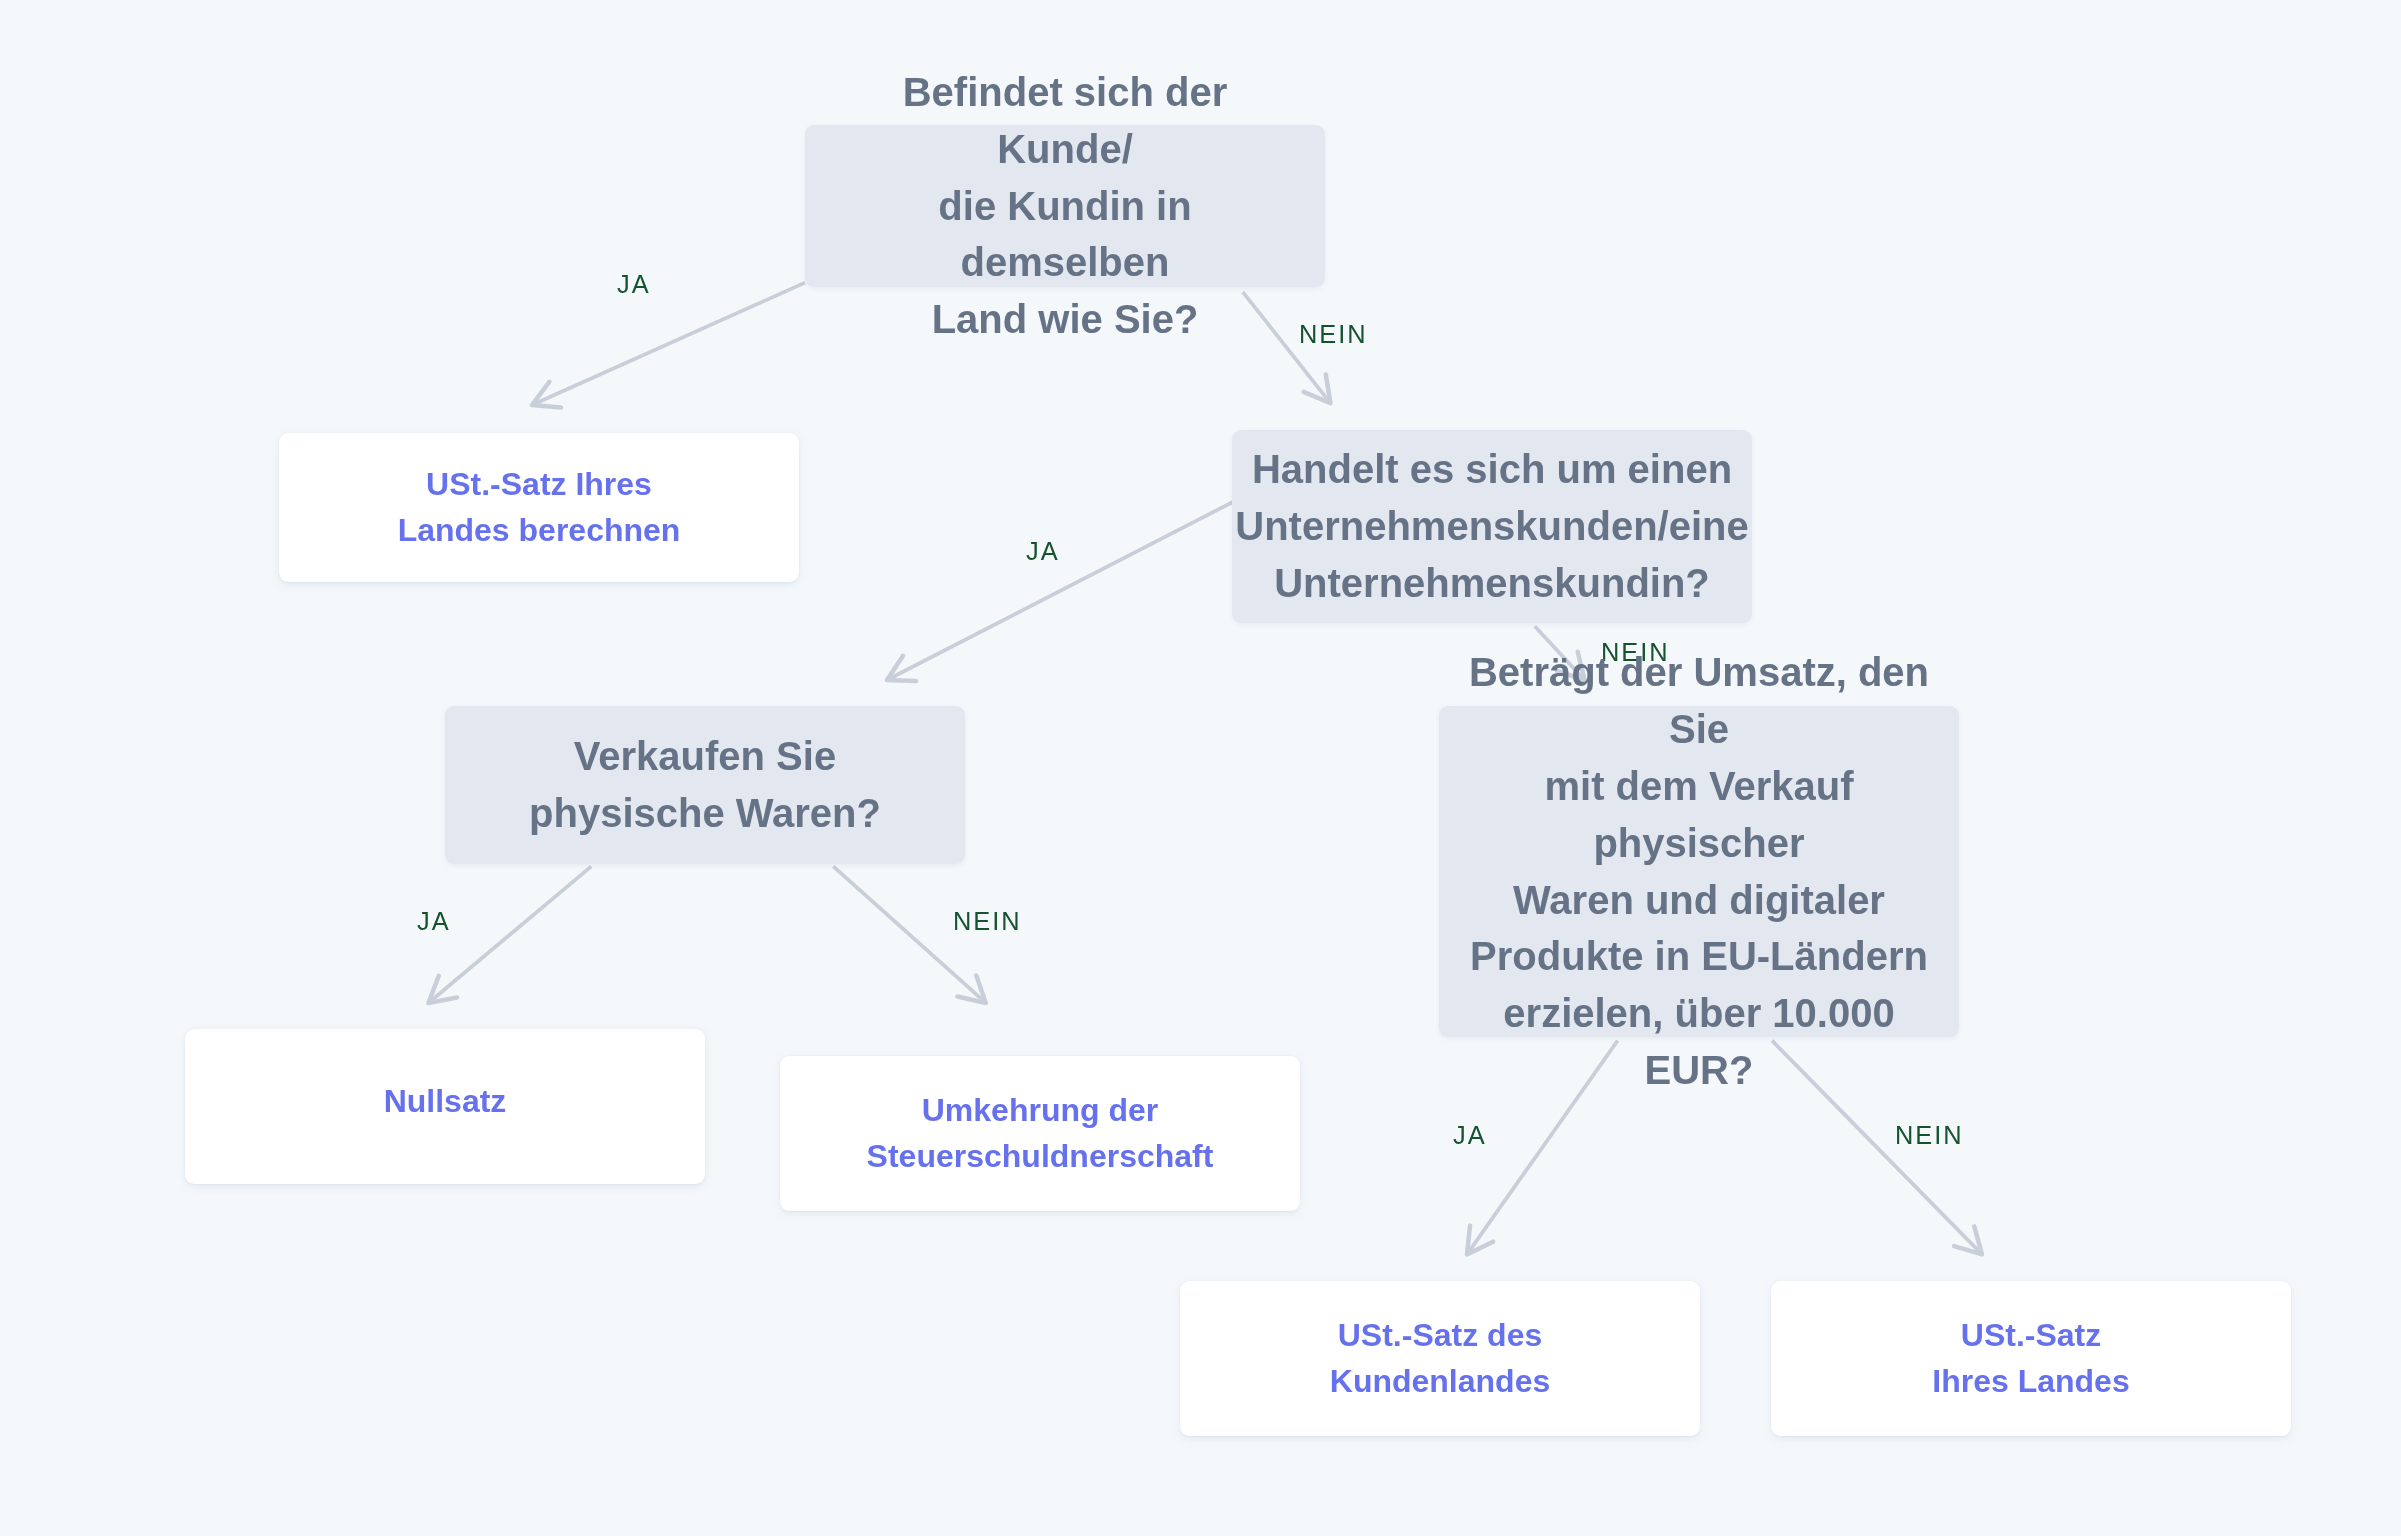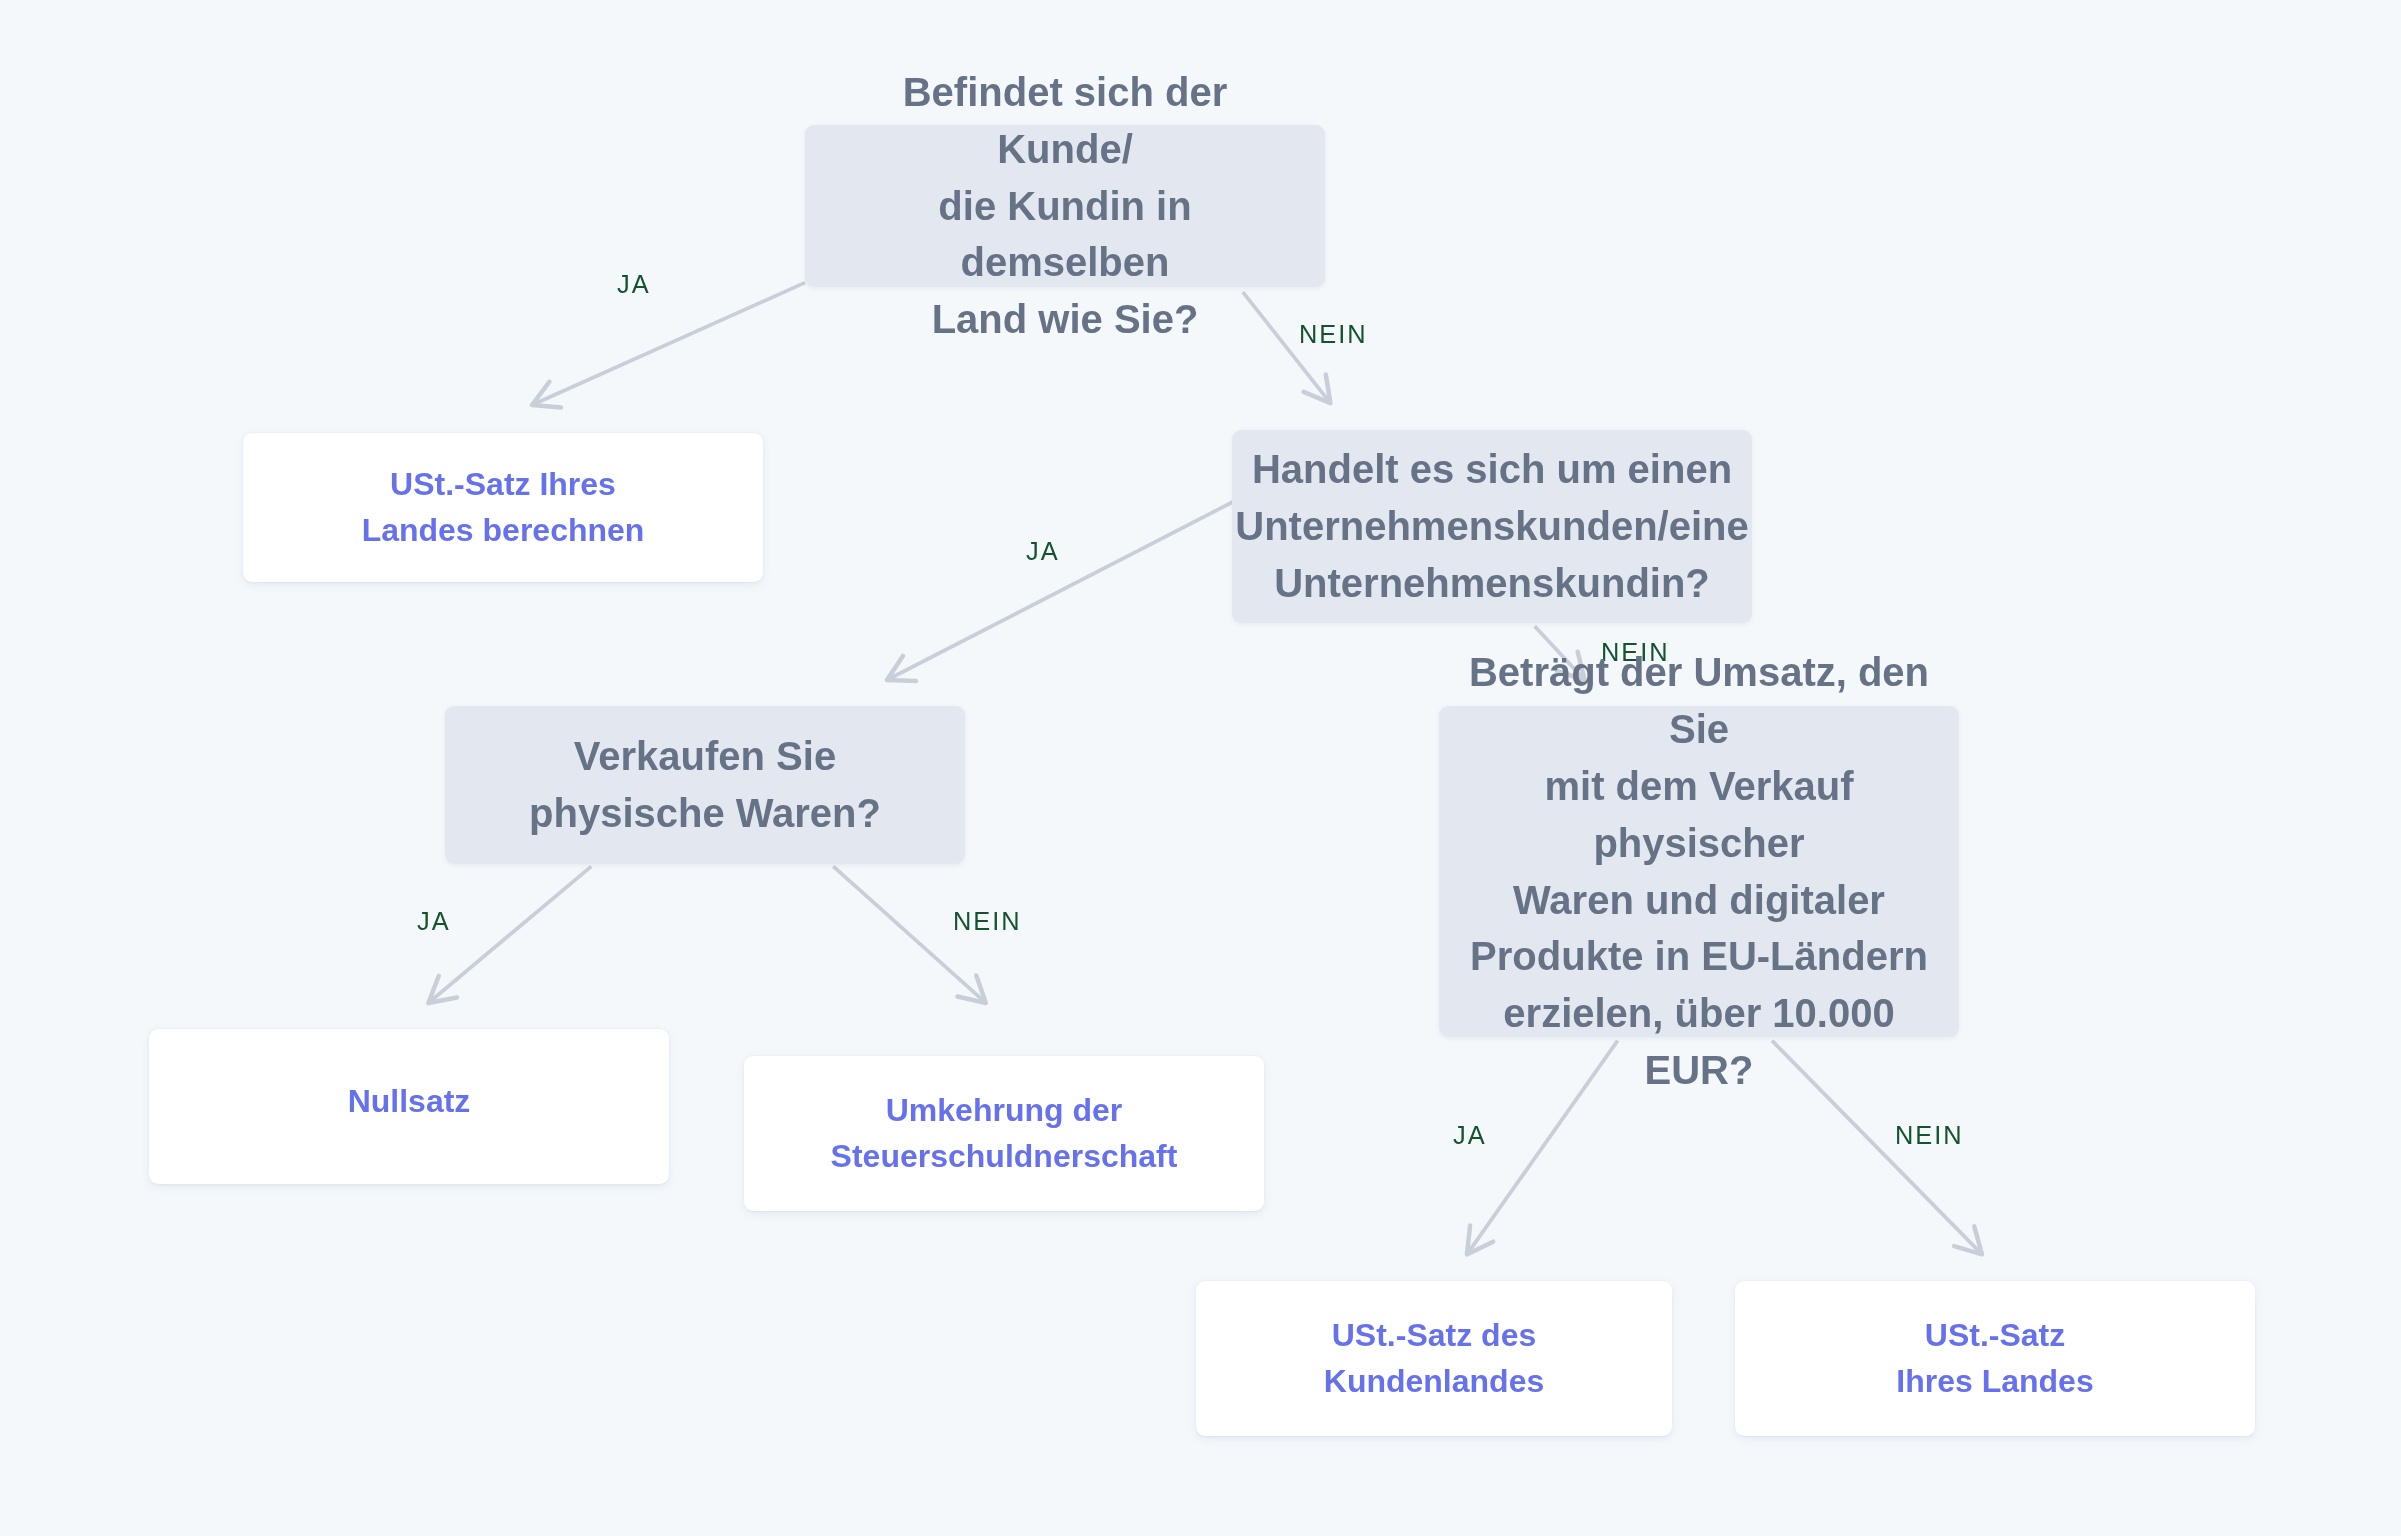--- a/index.html
+++ b/index.html
@@ -49,20 +49,21 @@
     font-weight: bold;
     box-shadow: 0 1.9px 4.7px rgba(120,135,160,0.10);
   }
 
   .node.result {
     background: #ffffff;
     color: #6671ed;
     font-size: 32px;
     font-weight: bold;
     box-shadow: 0 2.8px 8.5px rgba(120,140,175,0.13), 0 0.9px 1.9px rgba(120,140,175,0.08);
+    margin-left: 36px;
   }
 
   .edge-label {
     position: absolute;
     color: #14532d;
     font-size: 25.4px;
     font-weight: normal;
     letter-spacing: 2px;
     white-space: nowrap;
   }
@@ -130,20 +131,20 @@
 mit dem Verkauf physischer
 Waren und digitaler
 Produkte in EU-Ländern
 erzielen, über 10.000 EUR?</div>
 
   <div class="node result" style="left:149px; top:1029px; width:520px; height:155px; align-items:flex-start; padding-top:50px;">Nullsatz</div>
 
   <div class="node result" style="left:744px; top:1056px; width:520px; height:155px;">Umkehrung der
 Steuerschuldnerschaft</div>
 
-  <div class="node result" style="left:1196px; top:1281px; width:476px; height:155px;">USt.-Satz des
+  <div class="node result" style="left:1144px; top:1281px; width:520px; height:155px;">USt.-Satz des
 Kundenlandes</div>
 
   <div class="node result" style="left:1735px; top:1281px; width:520px; height:155px;">USt.-Satz
 Ihres Landes</div>
 
 </div>
 
 
 </body></html>

